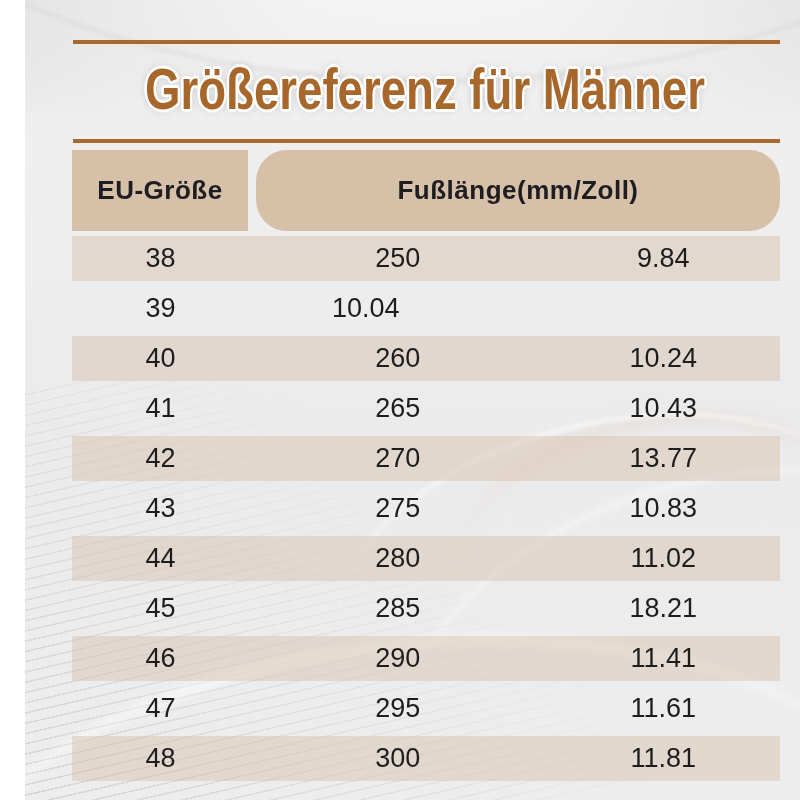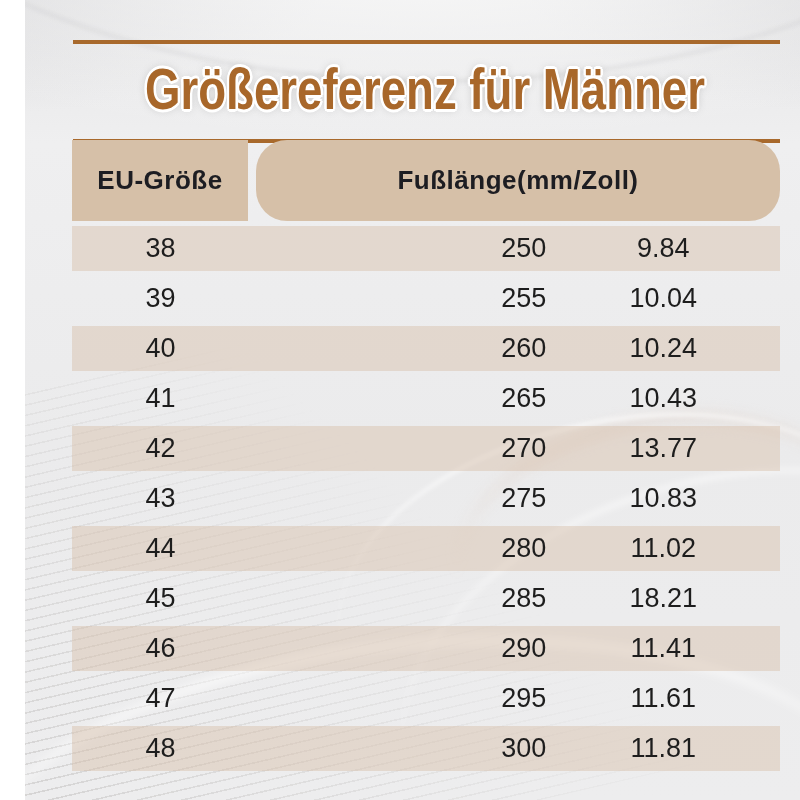--- a/index.html
+++ b/index.html
@@ -86,42 +86,42 @@
     color: #a8672a;
     transform: scaleX(0.8);
     transform-origin: 50% 50%;
     white-space: nowrap;
     text-shadow:
       -3px 0 0 #fff, 3px 0 0 #fff, 0 -3px 0 #fff, 0 3px 0 #fff,
       -2px -2px 0 #fff, 2px -2px 0 #fff, -2px 2px 0 #fff, 2px 2px 0 #fff,
       0 0 9px rgba(120,120,120,0.45);
   }
 
-  .size-table { position: absolute; left: 47px; top: 140px; width: 708px; }
+  .size-table { position: absolute; left: 47px; top: 150px; width: 708px; }
 
   .header-row { display: flex; gap: 8px; height: 81px; }
   .hcell {
     background: #d6c0a8;
     display: flex; align-items: center; justify-content: center;
     font-size: 26px; font-weight: bold; color: #1d1d22;
     letter-spacing: 0.5px;
   }
   .hcell-eu { width: 176px; }
   .hcell-foot { flex: 1; border-radius: 31px; }
 
   .rows { margin-top: 5px; }
   .trow {
     display: flex; align-items: center;
     height: 45px; margin-bottom: 5px;
     font-size: 27px; color: #1d1d1d;
   }
   .trow:nth-child(odd) { background: rgba(213,189,166,0.44); }
   .tcell { text-align: center; }
   .tcell-eu { width: 25%; }
-  .tcell-mm { width: 42%; text-align: right; }
+  .tcell-mm { width: 42%; }
   .tcell-zoll { width: 33%; }
 </style>
 </head>
 <body>
 
 <div class="canvas">
 
   <div class="deco deco-top-arc"></div>
   <div class="deco deco-lines"></div>
   <div class="deco deco-swirl-3"></div>
@@ -141,21 +141,20 @@
       </div>
 
       <div class="rows">
         <div class="trow">
           <span class="tcell tcell-eu">38</span>
           <span class="tcell tcell-mm">250</span>
           <span class="tcell tcell-zoll">9.84</span>
         </div>
         <div class="trow">
           <span class="tcell tcell-eu">39</span>
-          <span class="tcell tcell-mm">255</span>
           <span class="tcell tcell-zoll">10.04</span>
         </div>
         <div class="trow">
           <span class="tcell tcell-eu">40</span>
           <span class="tcell tcell-mm">260</span>
           <span class="tcell tcell-zoll">10.24</span>
         </div>
         <div class="trow">
           <span class="tcell tcell-eu">41</span>
           <span class="tcell tcell-mm">265</span>

